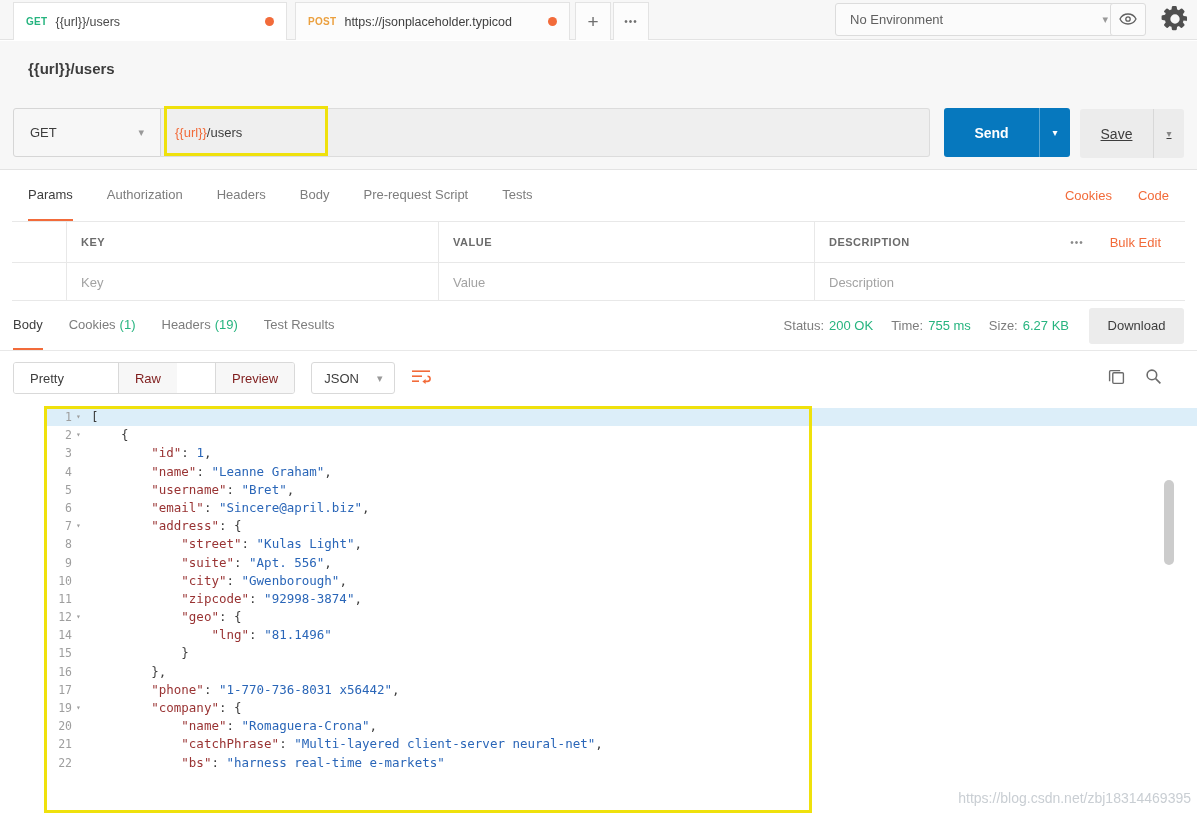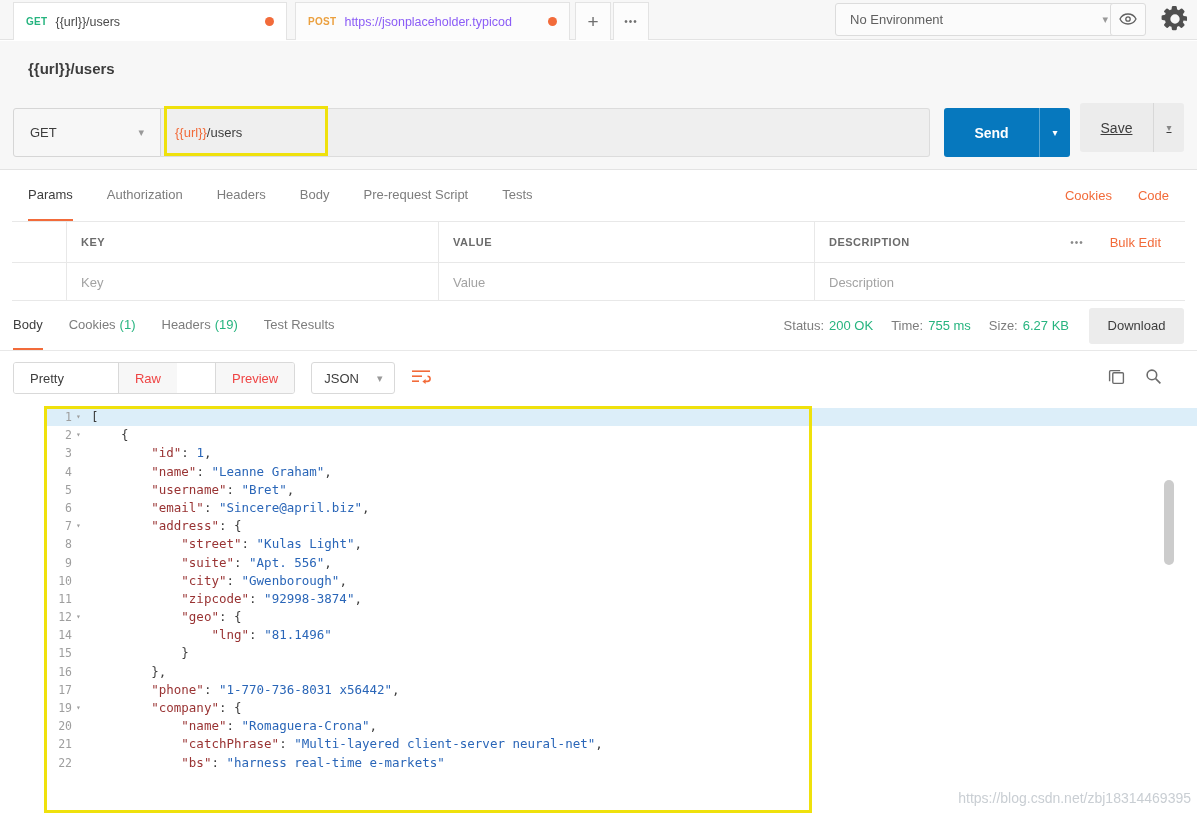--- a/index.html
+++ b/index.html
@@ -9,21 +9,21 @@
 
   
   .topbar { position:absolute; top:0; left:0; right:0; height:40px; background:#f7f7f7; border-bottom:1px solid #e3e3e3; }
   .req-tab { position:absolute; top:2px; height:38px; background:#fff; border:1px solid #e3e3e3; border-bottom:none; display:flex; align-items:center; padding:0 12px; gap:8px; cursor:pointer; }
   .req-tab.t1 { left:13px; width:274px; }
   .req-tab.t2 { left:295px; width:275px; background:#fcfcfc; }
   .tab-method { font-size:10px; font-weight:700; flex:none; letter-spacing:.3px; }
   .tab-method.get { color:#26B47F; }
   .tab-method.post { color:#EBA03F; }
   .tab-title { font-size:12.5px; color:#4a4a4a; white-space:nowrap; overflow:hidden; flex:1; }
-  .req-tab.t2 .tab-title { color:#8b5cf6; }
+  .req-tab.t2 .tab-title { color:#404040; }
   .unsaved-dot { width:9px; height:9px; border-radius:50%; background:#F26B3A; flex:none; }
   .tab-btn { position:absolute; top:2px; height:38px; width:36px; background:#fcfcfc; border:1px solid #e3e3e3; border-bottom:none; display:flex; align-items:center; justify-content:center; color:#6f6f6f; cursor:pointer; }
   .tab-btn.plus { left:575px; font-size:19px; font-weight:400; }
   .tab-btn.more { left:613px; font-size:10px; letter-spacing:1px; }
   .env-select { position:absolute; left:835px; top:3px; width:288px; height:33px; background:#fbfbfb; border:1px solid #dcdcdc; border-radius:3px; display:flex; align-items:center; padding:0 14px; font-size:13px; color:#5f5f5f; cursor:pointer; }
   .env-select .caret { margin-left:auto; color:#999; font-size:11px; }
   .icon-btn { position:absolute; left:1110px; top:3px; width:36px; height:33px; background:#fbfbfb; border:1px solid #dcdcdc; border-radius:3px; display:flex; align-items:center; justify-content:center; cursor:pointer; }
   .gear-btn { position:absolute; left:1155px; top:4px; width:40px; height:33px; display:flex; align-items:center; justify-content:center; cursor:pointer; }
 
   
@@ -33,21 +33,21 @@
   
   .builder { position:absolute; top:95px; left:0; right:0; height:75px; background:#f7f7f7; border-bottom:1px solid #e3e3e3; }
   .method-select { position:absolute; left:13px; top:13px; width:148px; height:49px; background:#f7f7f7; border:1px solid #d6d6d6; border-radius:3px 0 0 3px; display:flex; align-items:center; padding:0 16px; font-size:13px; color:#3d3d3d; cursor:pointer; }
   .method-select .caret { margin-left:auto; color:#999; font-size:11px; }
   .url-field { position:absolute; left:161px; top:13px; width:769px; height:49px; background:#efefef; border:1px solid #dcdcdc; border-left:none; border-radius:0 3px 3px 0; display:flex; align-items:center; padding:0 14px; font-size:13px; cursor:text; }
   .url-var { color:#F26B3A; }
   .url-rest { color:#3d3d3d; }
   .send-btn { position:absolute; left:944px; top:13px; width:126px; height:49px; background:#0678BE; border-radius:3px; color:#fff; display:flex; cursor:pointer; }
   .send-main { flex:1; display:flex; align-items:center; justify-content:center; font-size:14px; font-weight:700; border-right:1px solid rgba(255,255,255,.35); }
   .send-caret { width:30px; display:flex; align-items:center; justify-content:center; font-size:10px; }
-  .save-btn { position:absolute; left:1080px; top:8px; width:104px; height:49px; background:#ececec; border-radius:3px; display:flex; cursor:pointer;text-decoration:underline; }
+  .save-btn { position:absolute; left:1080px; top:14px; width:104px; height:49px; background:#ececec; border-radius:3px; display:flex; cursor:pointer;text-decoration:underline; }
   .save-main { flex:1; display:flex; align-items:center; justify-content:center; font-size:14px; color:#3d3d3d; border-right:1px solid #d8d8d8; }
   .save-caret { width:30px; display:flex; align-items:center; justify-content:center; color:#888; font-size:10px; }
 
   
   .req-tabs { position:absolute; top:170px; left:0; right:0; height:51px; background:#fff; display:flex; align-items:stretch; padding:0 28px; gap:34px; font-size:13px; color:#7d7d7d; }
   .rt-item { display:flex; align-items:center; border-bottom:2px solid transparent; cursor:pointer; }
   .rt-item.active { color:#3d3d3d; border-bottom-color:#F26B3A; }
   .rt-links { margin-left:auto; display:flex; gap:26px; align-items:center; }
   .rt-link { color:#F26B3A; cursor:pointer; }
 
@@ -72,21 +72,21 @@
   .resp-tab.active { color:#3d3d3d; border-bottom-color:#F26B3A; }
   .resp-count { color:#26B47F; }
   .resp-meta { margin-left:auto; display:flex; align-items:center; color:#7d7d7d; }
   .meta-label { margin-left:18px; }
   .meta-value { color:#26B47F; margin-left:5px; }
   .download-btn { margin-left:20px; align-self:center; width:95px; height:36px; background:#ececec; border-radius:3px; display:flex; align-items:center; justify-content:center; font-size:13px; color:#3d3d3d; cursor:pointer; }
 
   
   .view-bar { position:absolute; top:351px; left:0; right:0; height:54px; background:#fff; display:flex; align-items:center; padding:0 13px; }
   .segmented { display:flex; border:1px solid #d9d9d9; border-radius:3px; overflow:hidden; height:32px;gap:38px; }
-  .seg { display:flex; align-items:center; padding:0 16px; font-size:13px; color:#ef4444; background:#f7f7f7; border-left:1px solid #d9d9d9; cursor:pointer; }
+  .seg { display:flex; align-items:center; padding:0 16px; font-size:13px; color:#7f1d1d; background:#f7f7f7; border-left:1px solid #d9d9d9; cursor:pointer; }
   .seg:first-child { border-left:none; }
   .seg.active { background:#fff; color:#3d3d3d; }
   .lang-select { margin-left:16px; height:32px; border:1px solid #d9d9d9; border-radius:3px; display:flex; align-items:center; padding:0 12px; gap:18px; font-size:13px; color:#3d3d3d; cursor:pointer; }
   .lang-select .caret { color:#999; font-size:11px; }
   .wrap-btn { margin-left:16px; display:flex; align-items:center; cursor:pointer; }
   .vb-right { margin-left:auto; display:flex; gap:20px; margin-right:22px; align-items:center; }
   .vb-icon { cursor:pointer; display:flex; align-items:center; }
 
   
   .code-area { position:absolute; top:405px; left:45px; right:0; bottom:0; background:#fff; font-family:"DejaVu Sans Mono","Liberation Mono",monospace; font-size:12.5px; line-height:18.2px; padding-top:3px; }

